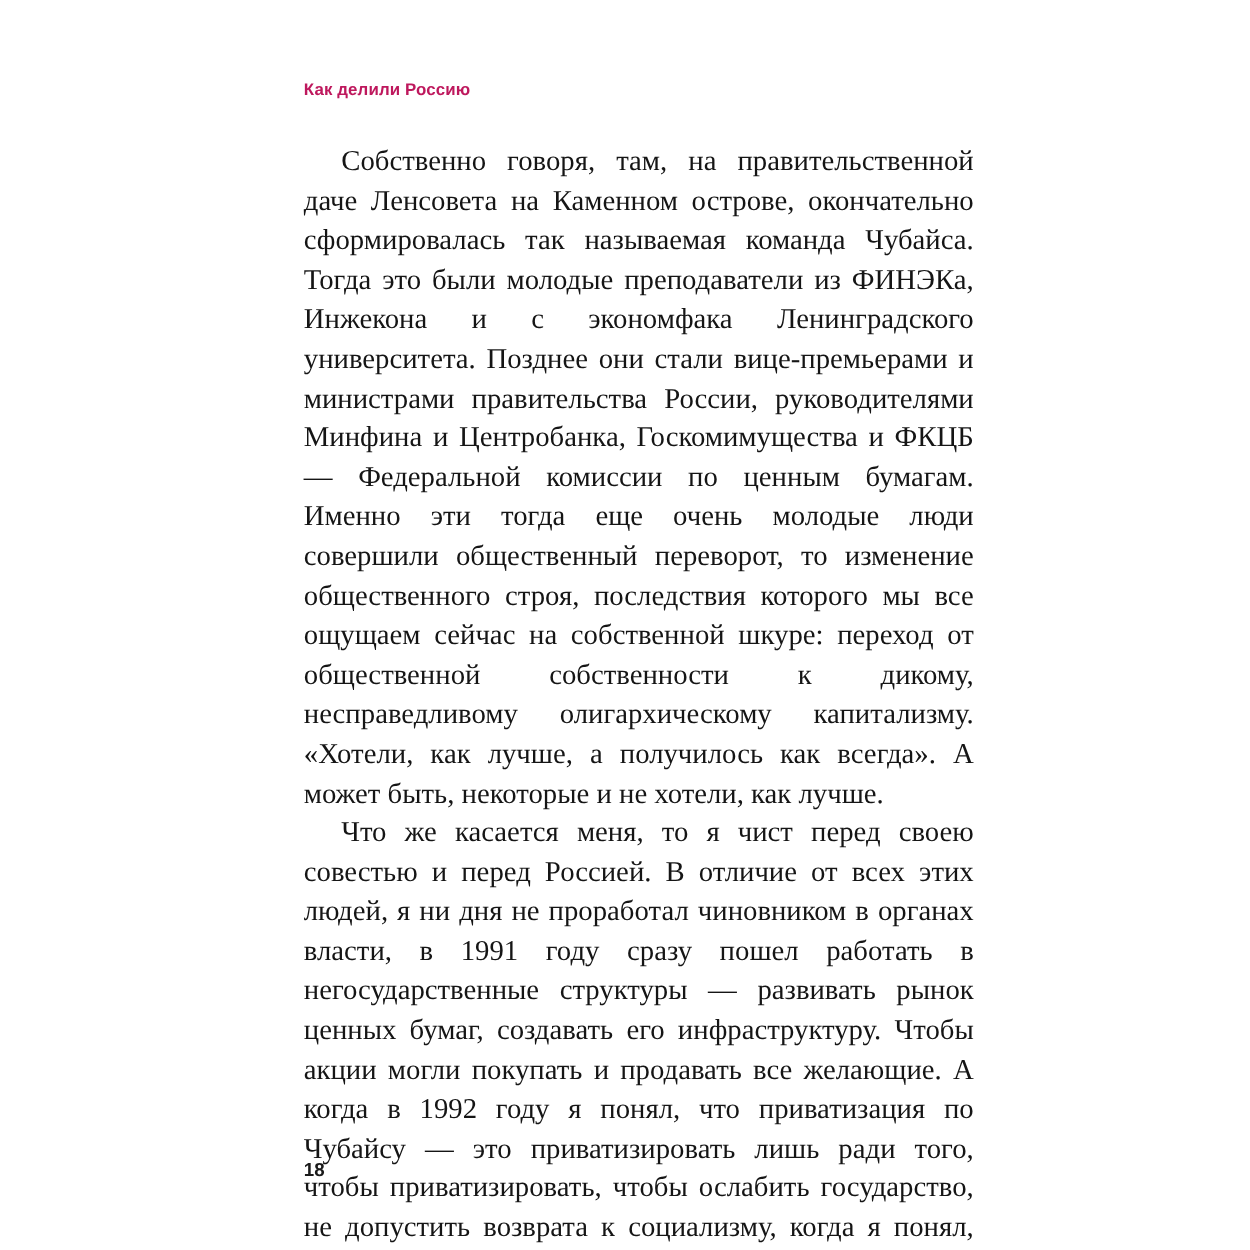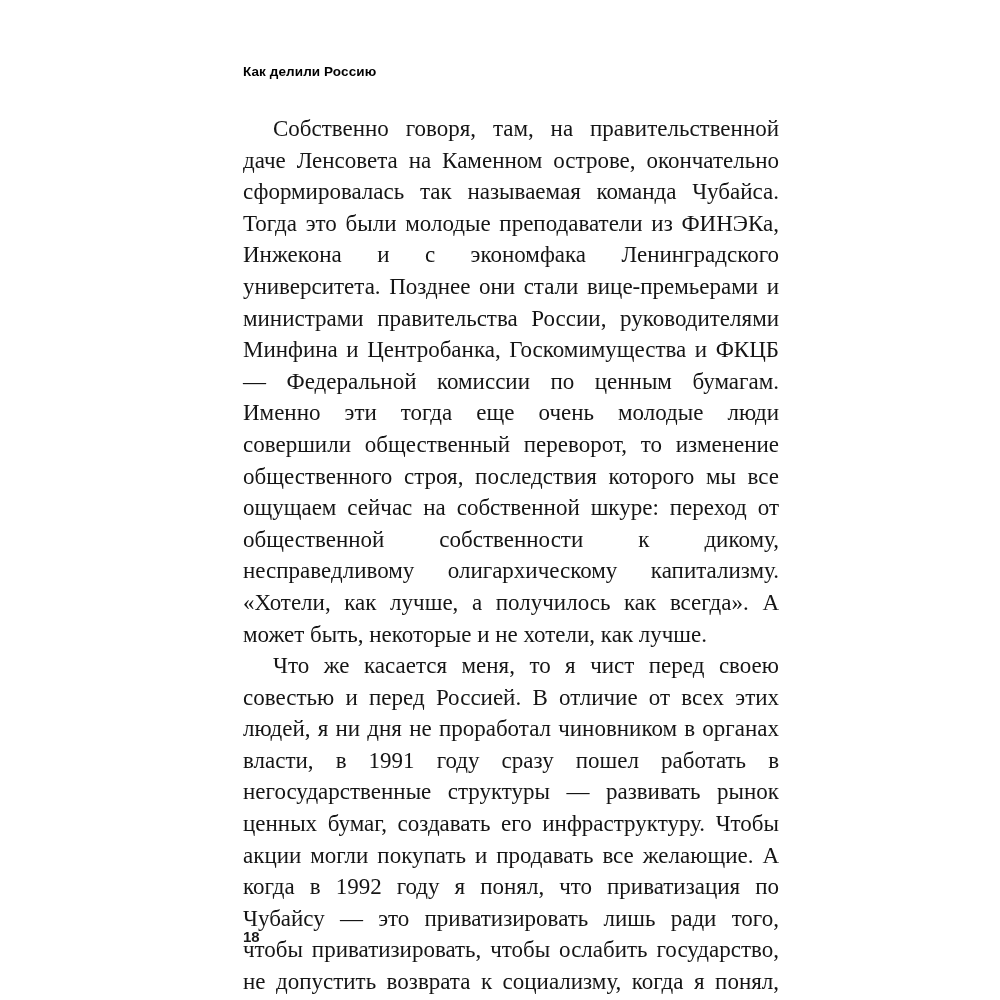--- a/index.html
+++ b/index.html
@@ -24,21 +24,21 @@
     height: 1000px;
   }
   .running-head {
     position: absolute;
     top: 64px;
     left: 0;
     font-family: "Liberation Sans", "DejaVu Sans", sans-serif;
     font-size: 13.5px;
     font-weight: 600;
     letter-spacing: 0.1px;
-    color: #000000;
+    color: #be185d;
   }
   .body-text {
     position: absolute;
     top: 113px;
     left: 0;
     width: 536px;
   }
   .para {
     margin: 0;
     font-size: 23px;

